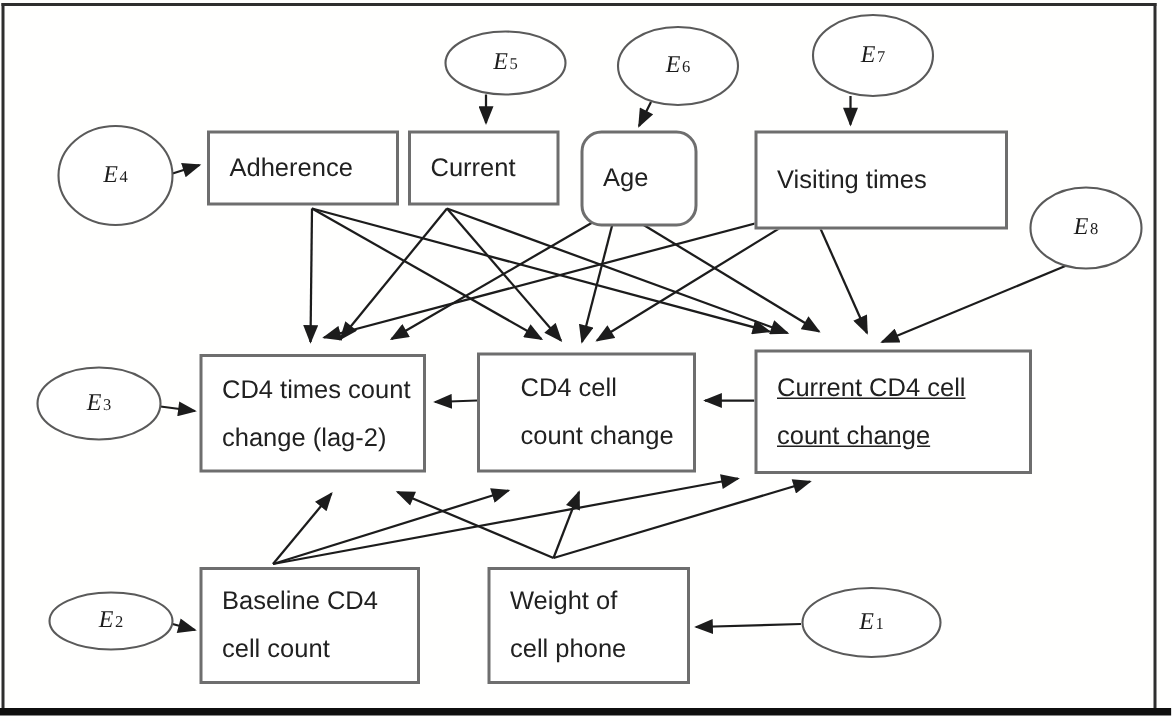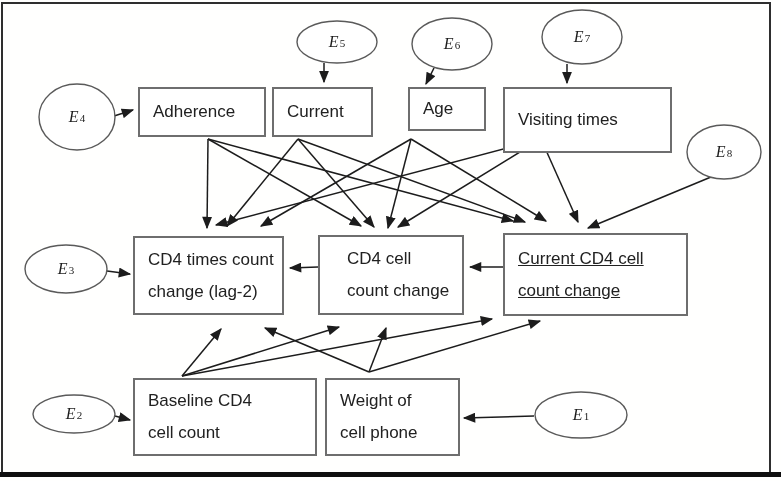--- a/index.html
+++ b/index.html
@@ -113,41 +113,41 @@
       <span>E</span>
       <sub>1</sub>
     </div>
 
   <div class="box" style="left:138px;top:87px;width:128px;height:50px;">
     <span>Adherence</span>
   </div>
   <div class="box" style="left:272px;top:87px;width:101px;height:50px;">
     <span>Current</span>
   </div>
-  <div class="box" style="left:408px;top:87px;width:78px;height:44px;">
+  <div class="box" style="left:387px;top:87px;width:78px;height:64px;border-radius:14px;">
     <span>Age</span>
   </div>
   <div class="box" style="left:503px;top:87px;width:169px;height:66px;">
     <span>Visiting times</span>
   </div>
 
   <div class="box two" style="left:133px;top:236px;width:151px;height:79px;">
     <span>CD4 times count</span>
     <span>change (lag-2)</span>
   </div>
   <div class="box two" style="left:318px;top:235px;width:146px;height:80px;padding-left:27px;">
     <span>CD4 cell</span>
     <span>count change</span>
   </div>
   <div class="box two" style="left:503px;top:233px;width:185px;height:83px;text-decoration:underline;">
     <span>Current CD4 cell</span>
     <span>count change</span>
   </div>
 
-  <div class="box two" style="left:133px;top:378px;width:184px;height:78px;justify-content:center;">
+  <div class="box two" style="left:133px;top:378px;width:147px;height:78px;justify-content:center;">
     <span>Baseline CD4</span>
     <span>cell count</span>
   </div>
   <div class="box two" style="left:325px;top:378px;width:135px;height:78px;">
     <span>Weight of</span>
     <span>cell phone</span>
   </div>
 
   <div class="frame"></div>
   <div class="bottom-bar"></div>

